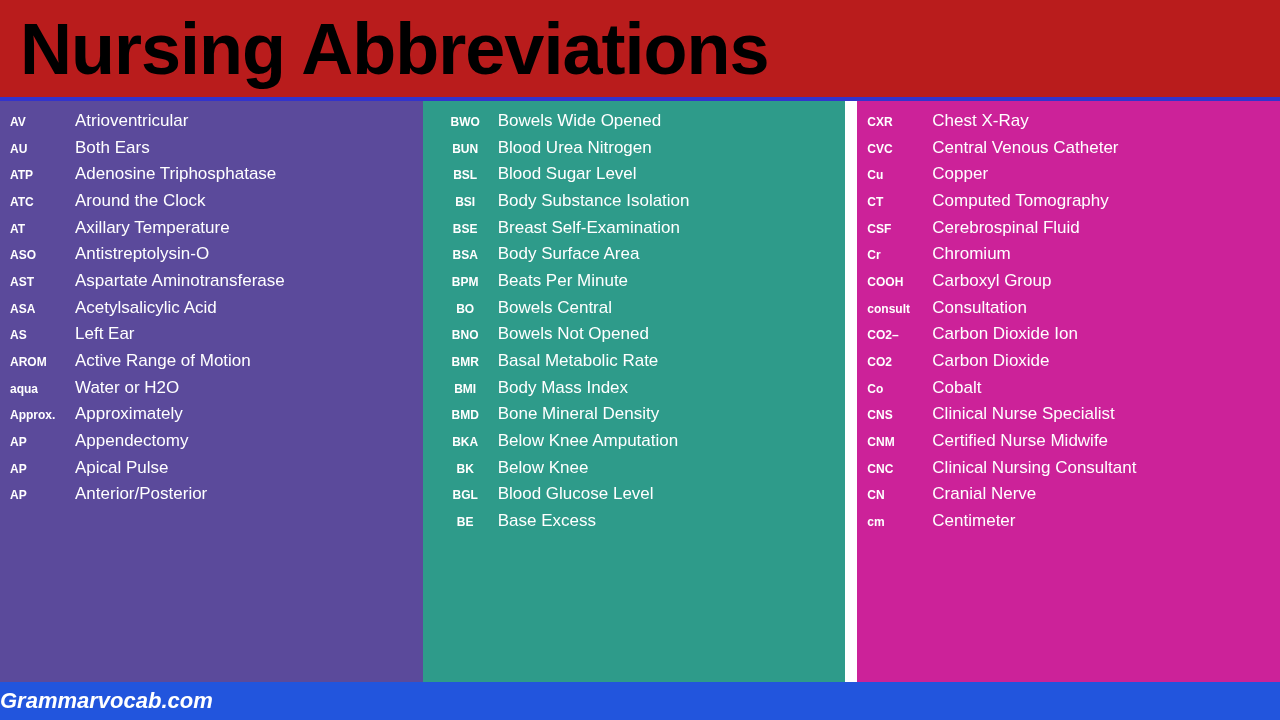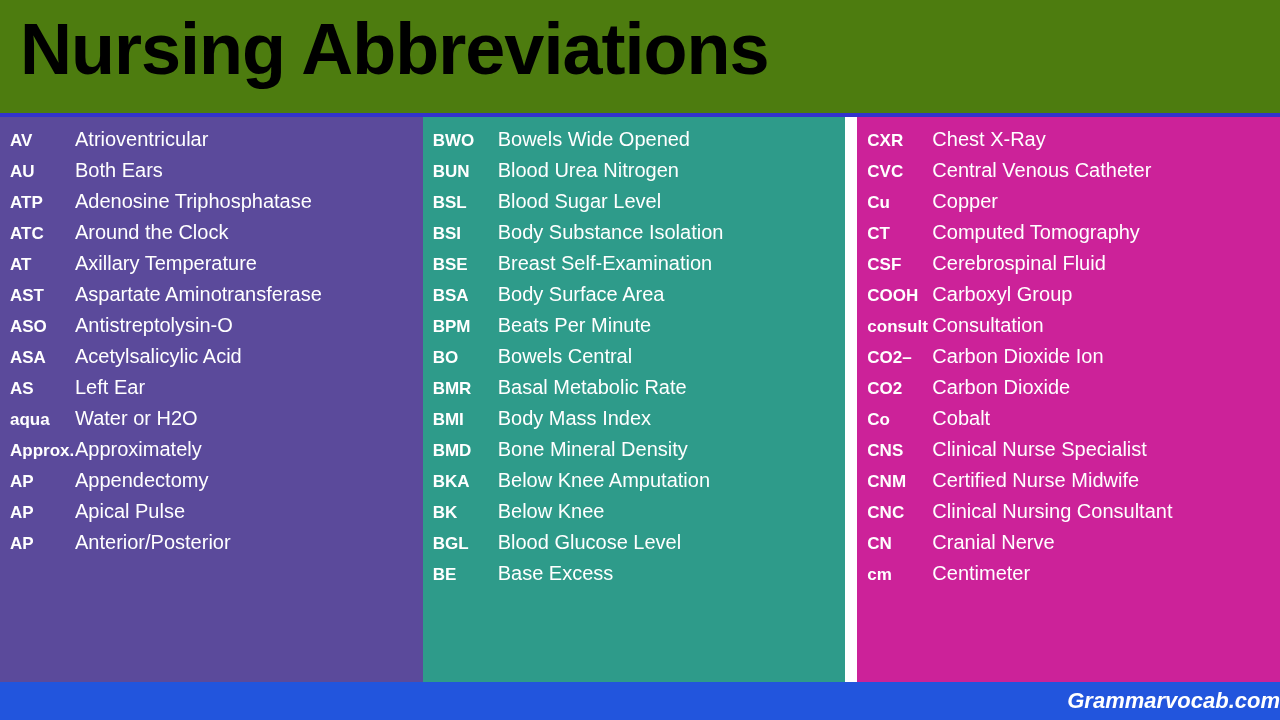--- a/index.html
+++ b/index.html
@@ -12,22 +12,22 @@
     }
 
     .page-wrapper {
       width: 1280px;
       height: 720px;
       display: flex;
       flex-direction: column;
     }
 
     .title-section {
-      background: #4d7c0f;
-      padding: 10px 20px 24px 20px;
+      background: #b91c1c;
+      padding: 10px 20px 8px 20px;
       border-bottom: 4px solid #3333cc;
       flex-shrink: 0;
     }
 
     .title-section h1 {
       font-size: 72px;
       font-weight: 900;
       color: #000;
       line-height: 1.1;
       letter-spacing: -1px;
@@ -44,51 +44,52 @@
       padding: 8px 10px 6px 10px;
       overflow: hidden;
     }
 
     .col-left {
       background: #5b4a9b;
     }
 
     .col-middle {
       background: #2e9b8a;
+      text-align: center;
     }
 
     .col-right {
       background: #cc2299;
       margin-left: 12px;
     }
 
     .abbr-row {
       display: flex;
       align-items: baseline;
       margin-bottom: 2px;
       line-height: 1.45;
     }
 
     .abbr-code {
-      font-size: 17px;
+      font-size: 12px;
       font-weight: 700;
       color: #fff;
       min-width: 65px;
       flex-shrink: 0;
     }
 
     .abbr-meaning {
-      font-size: 20px;
+      font-size: 17px;
       font-weight: 400;
       color: #fff;
     }
 
     .footer {
       background: #2255dd;
-      text-align: right;
+      text-align: left;
       padding: 6px 0;
       flex-shrink: 0;
     }
 
     .footer-text {
       font-size: 22px;
       font-weight: 700;
       color: #fff;
       font-style: italic;
     }
@@ -119,36 +120,40 @@
         </div>
         <div class="abbr-row">
           <span class="abbr-code">ATC</span>
           <span class="abbr-meaning">Around the Clock</span>
         </div>
         <div class="abbr-row">
           <span class="abbr-code">AT</span>
           <span class="abbr-meaning">Axillary Temperature</span>
         </div>
         <div class="abbr-row">
+          <span class="abbr-code">ASO</span>
+          <span class="abbr-meaning">Antistreptolysin-O</span>
+        </div>
+        <div class="abbr-row">
           <span class="abbr-code">AST</span>
           <span class="abbr-meaning">Aspartate Aminotransferase</span>
         </div>
         <div class="abbr-row">
-          <span class="abbr-code">ASO</span>
-          <span class="abbr-meaning">Antistreptolysin-O</span>
-        </div>
-        <div class="abbr-row">
           <span class="abbr-code">ASA</span>
           <span class="abbr-meaning">Acetylsalicylic Acid</span>
         </div>
         <div class="abbr-row">
           <span class="abbr-code">AS</span>
           <span class="abbr-meaning">Left Ear</span>
         </div>
         <div class="abbr-row">
+          <span class="abbr-code">AROM</span>
+          <span class="abbr-meaning">Active Range of Motion</span>
+        </div>
+        <div class="abbr-row">
           <span class="abbr-code">aqua</span>
           <span class="abbr-meaning">Water or H2O</span>
         </div>
         <div class="abbr-row">
           <span class="abbr-code">Approx.</span>
           <span class="abbr-meaning">Approximately</span>
         </div>
         <div class="abbr-row">
           <span class="abbr-code">AP</span>
           <span class="abbr-meaning">Appendectomy</span>
@@ -189,20 +194,24 @@
         </div>
         <div class="abbr-row">
           <span class="abbr-code">BPM</span>
           <span class="abbr-meaning">Beats Per Minute</span>
         </div>
         <div class="abbr-row">
           <span class="abbr-code">BO</span>
           <span class="abbr-meaning">Bowels Central</span>
         </div>
         <div class="abbr-row">
+          <span class="abbr-code">BNO</span>
+          <span class="abbr-meaning">Bowels Not Opened</span>
+        </div>
+        <div class="abbr-row">
           <span class="abbr-code">BMR</span>
           <span class="abbr-meaning">Basal Metabolic Rate</span>
         </div>
         <div class="abbr-row">
           <span class="abbr-code">BMI</span>
           <span class="abbr-meaning">Body Mass Index</span>
         </div>
         <div class="abbr-row">
           <span class="abbr-code">BMD</span>
           <span class="abbr-meaning">Bone Mineral Density</span>
@@ -237,20 +246,24 @@
           <span class="abbr-code">Cu</span>
           <span class="abbr-meaning">Copper</span>
         </div>
         <div class="abbr-row">
           <span class="abbr-code">CT</span>
           <span class="abbr-meaning">Computed Tomography</span>
         </div>
         <div class="abbr-row">
           <span class="abbr-code">CSF</span>
           <span class="abbr-meaning">Cerebrospinal Fluid</span>
+        </div>
+        <div class="abbr-row">
+          <span class="abbr-code">Cr</span>
+          <span class="abbr-meaning">Chromium</span>
         </div>
         <div class="abbr-row">
           <span class="abbr-code">COOH</span>
           <span class="abbr-meaning">Carboxyl Group</span>
         </div>
         <div class="abbr-row">
           <span class="abbr-code">consult</span>
           <span class="abbr-meaning">Consultation</span>
         </div>
         <div class="abbr-row">

